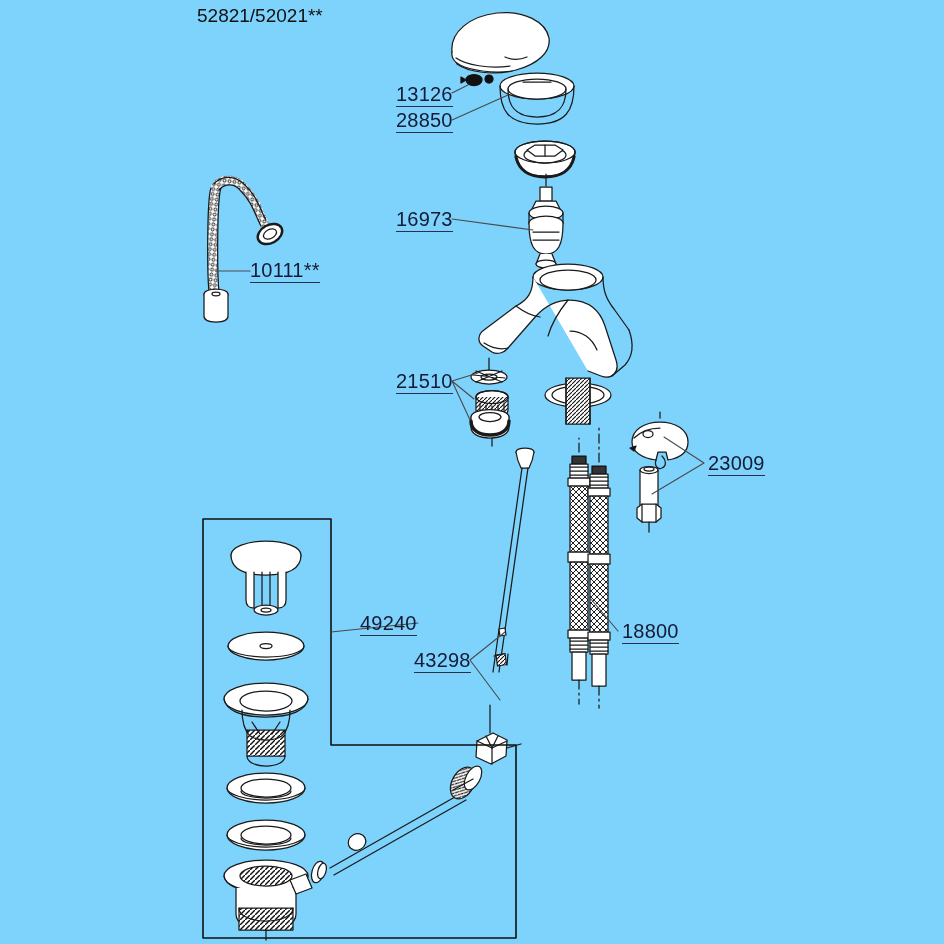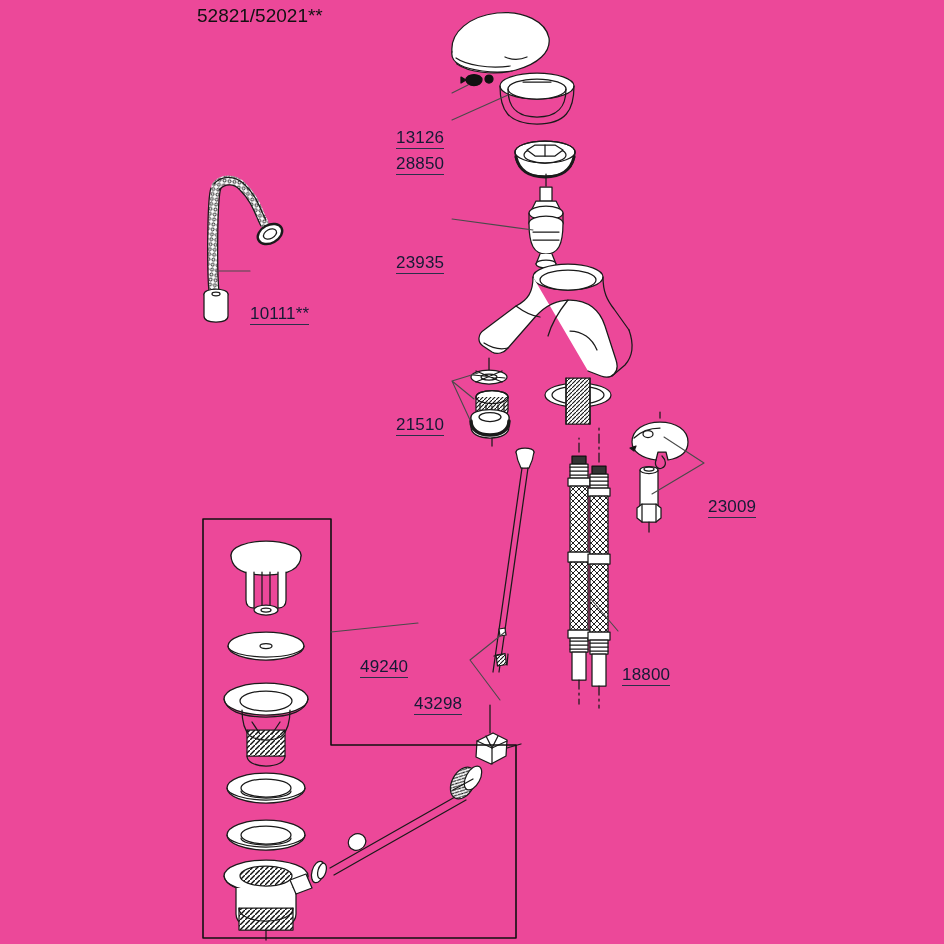--- a/index.html
+++ b/index.html
@@ -1,21 +1,21 @@
 <!DOCTYPE html>
 <html><head>
 <meta charset="utf-8">
 <style>
   html,body{margin:0;padding:0;background:#fff;}
   body{width:944px;height:944px;overflow:hidden;
        font-family:"Liberation Sans","DejaVu Sans",sans-serif;}
-  #stage{position:relative;width:944px;height:944px;background:#ec4899;}
+  #stage{position:relative;width:944px;height:944px;background:#7dd3fc;}
   svg#dwg{position:absolute;left:0;top:0;width:944px;height:944px;}
-  .lbl{position:absolute;font-size:17px;color:#151a35;letter-spacing:.2px;
-       white-space:nowrap;line-height:1;margin-top:45px;}
+  .lbl{position:absolute;font-size:20px;color:#151a35;letter-spacing:.2px;
+       white-space:nowrap;line-height:1;}
   .lbl u{text-decoration:none;display:block;padding-bottom:2px;
          border-bottom:1.3px solid #2b2f4a;}
   .title{position:absolute;font-size:19px;color:#111;white-space:nowrap;}
 </style>
 </head>
 <body>
 
 <div id="stage">
 
   <div class="title" style="left:197px;top:5px;">52821/52021**</div>
@@ -301,21 +301,21 @@
     </g>
   </svg>
 
   <div class="lbl" style="left:396px;top:84px;">
     <u>13126</u>
   </div>
   <div class="lbl" style="left:396px;top:110px;">
     <u>28850</u>
   </div>
   <div class="lbl" style="left:396px;top:209px;">
-    <u>23935</u>
+    <u>16973</u>
   </div>
   <div class="lbl" style="left:250px;top:260px;">
     <u>10111**</u>
   </div>
   <div class="lbl" style="left:396px;top:371px;">
     <u>21510</u>
   </div>
   <div class="lbl" style="left:708px;top:453px;">
     <u>23009</u>
   </div>

